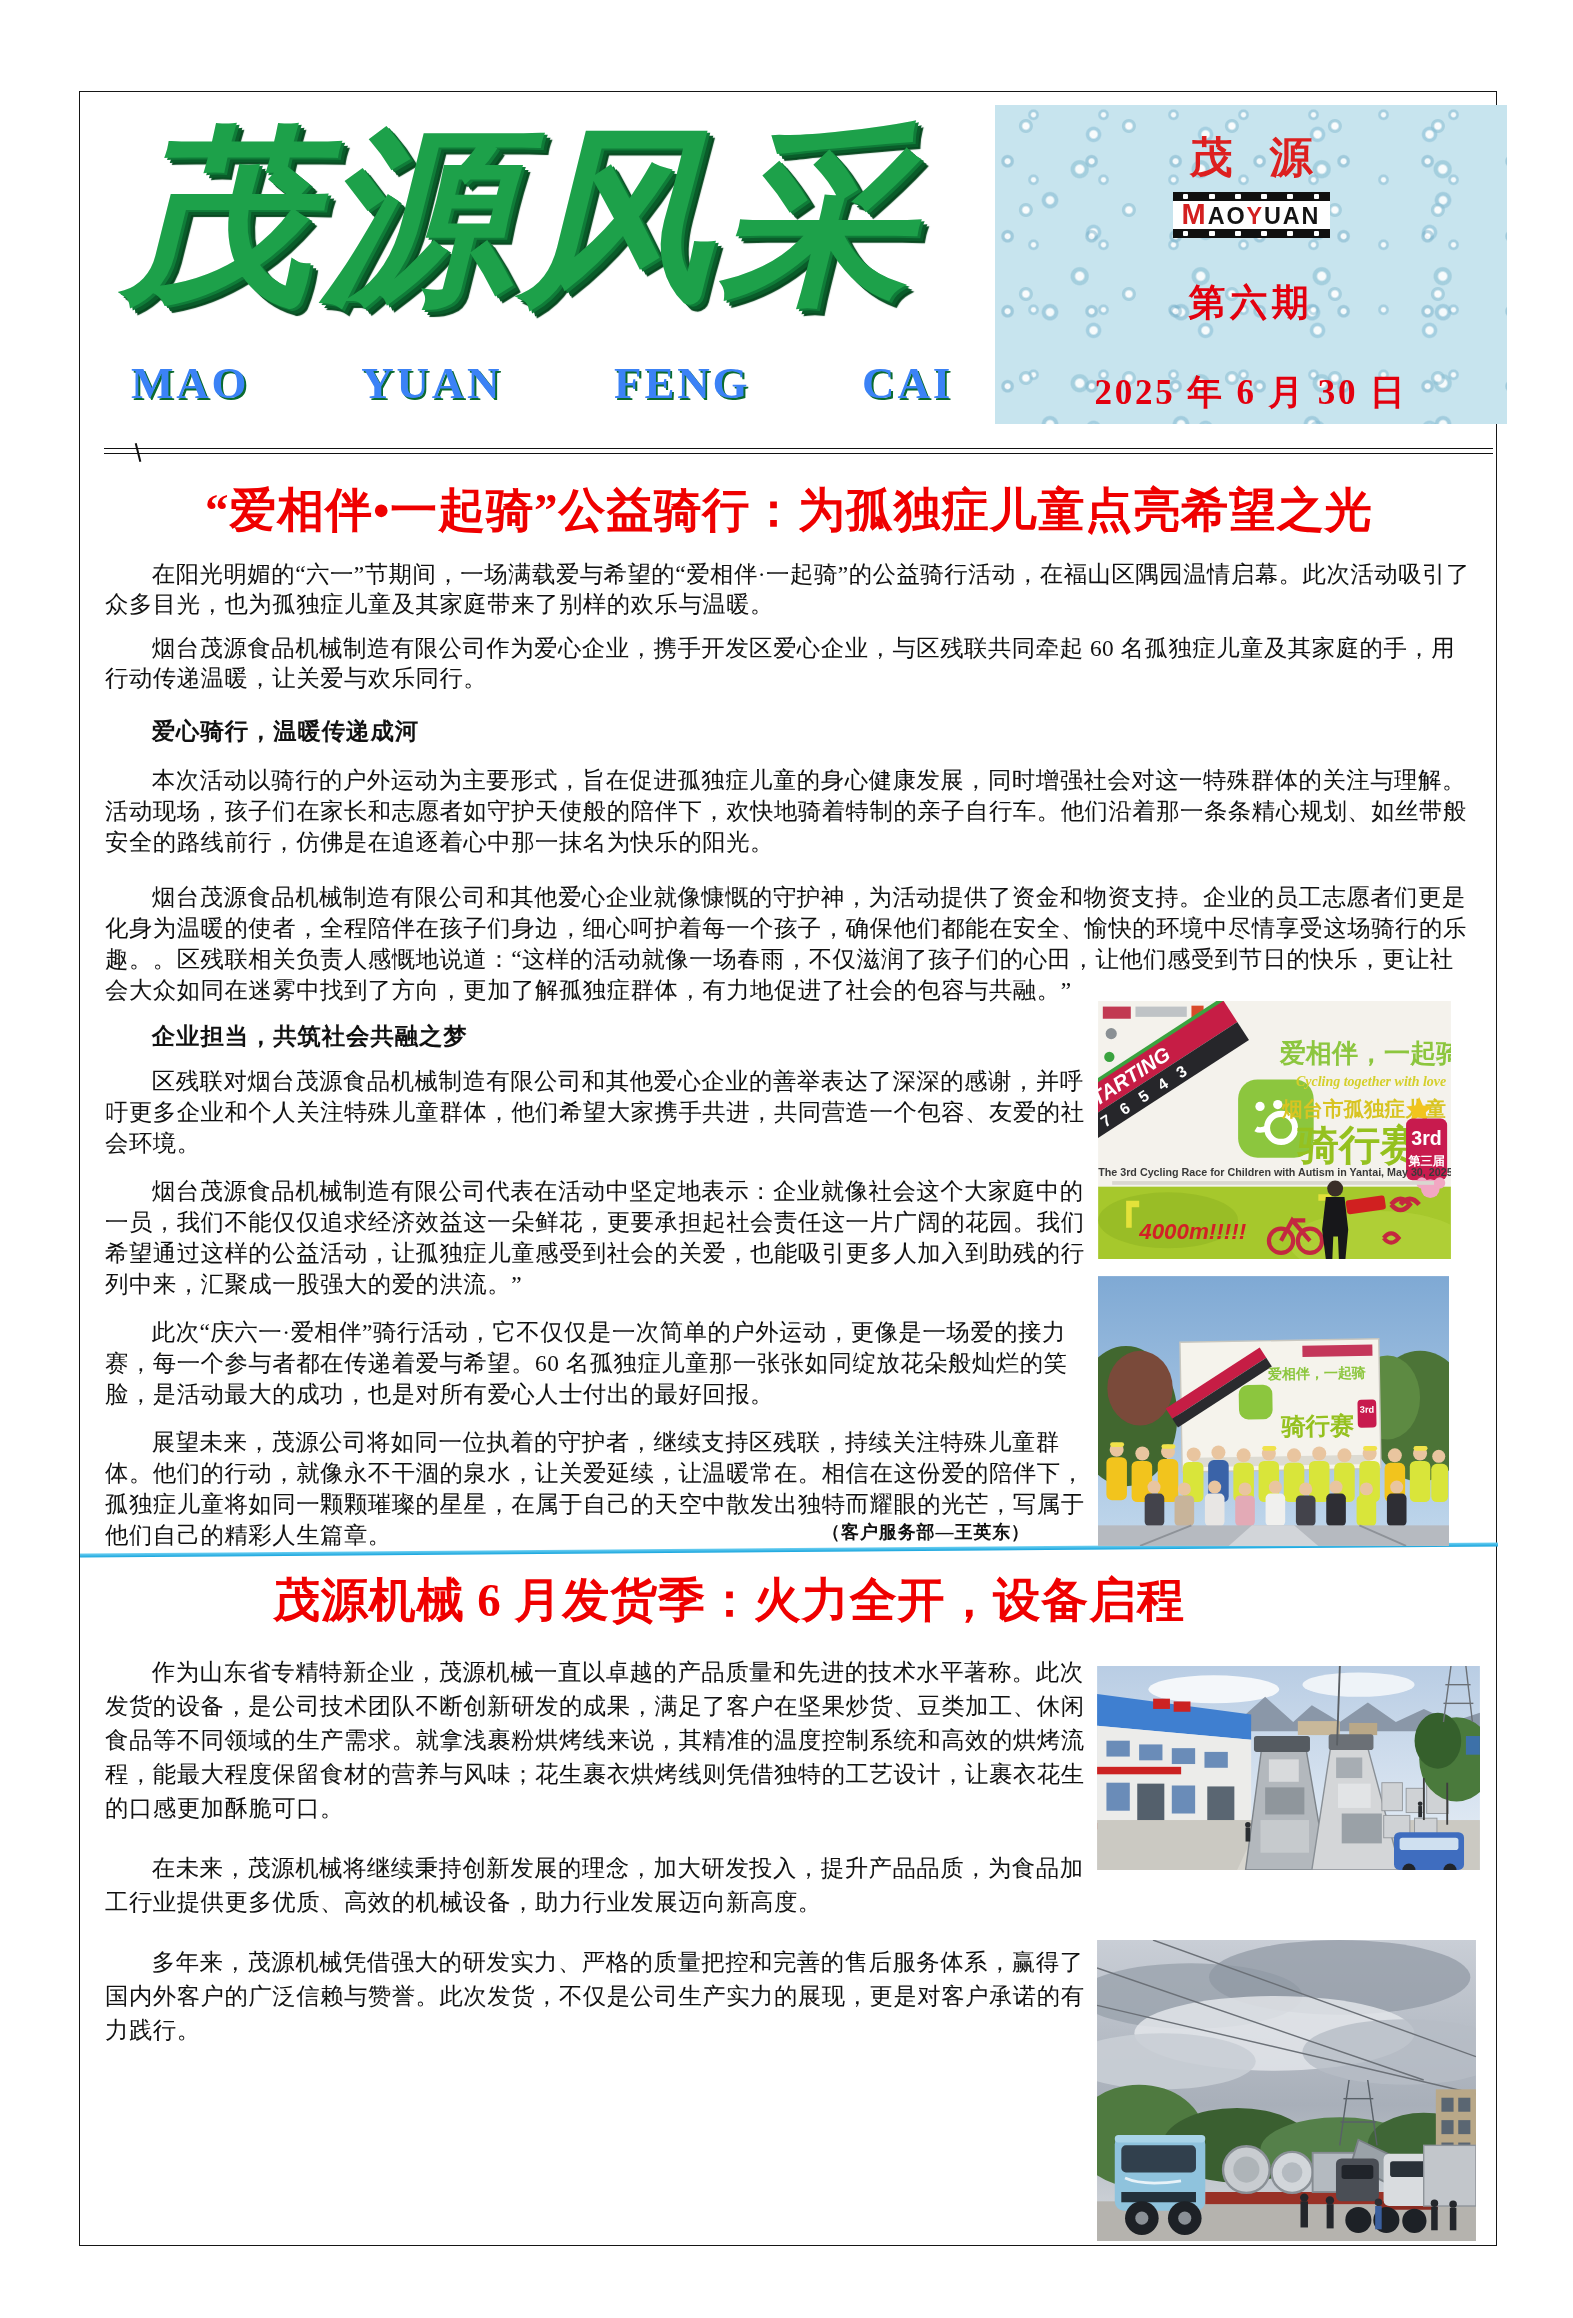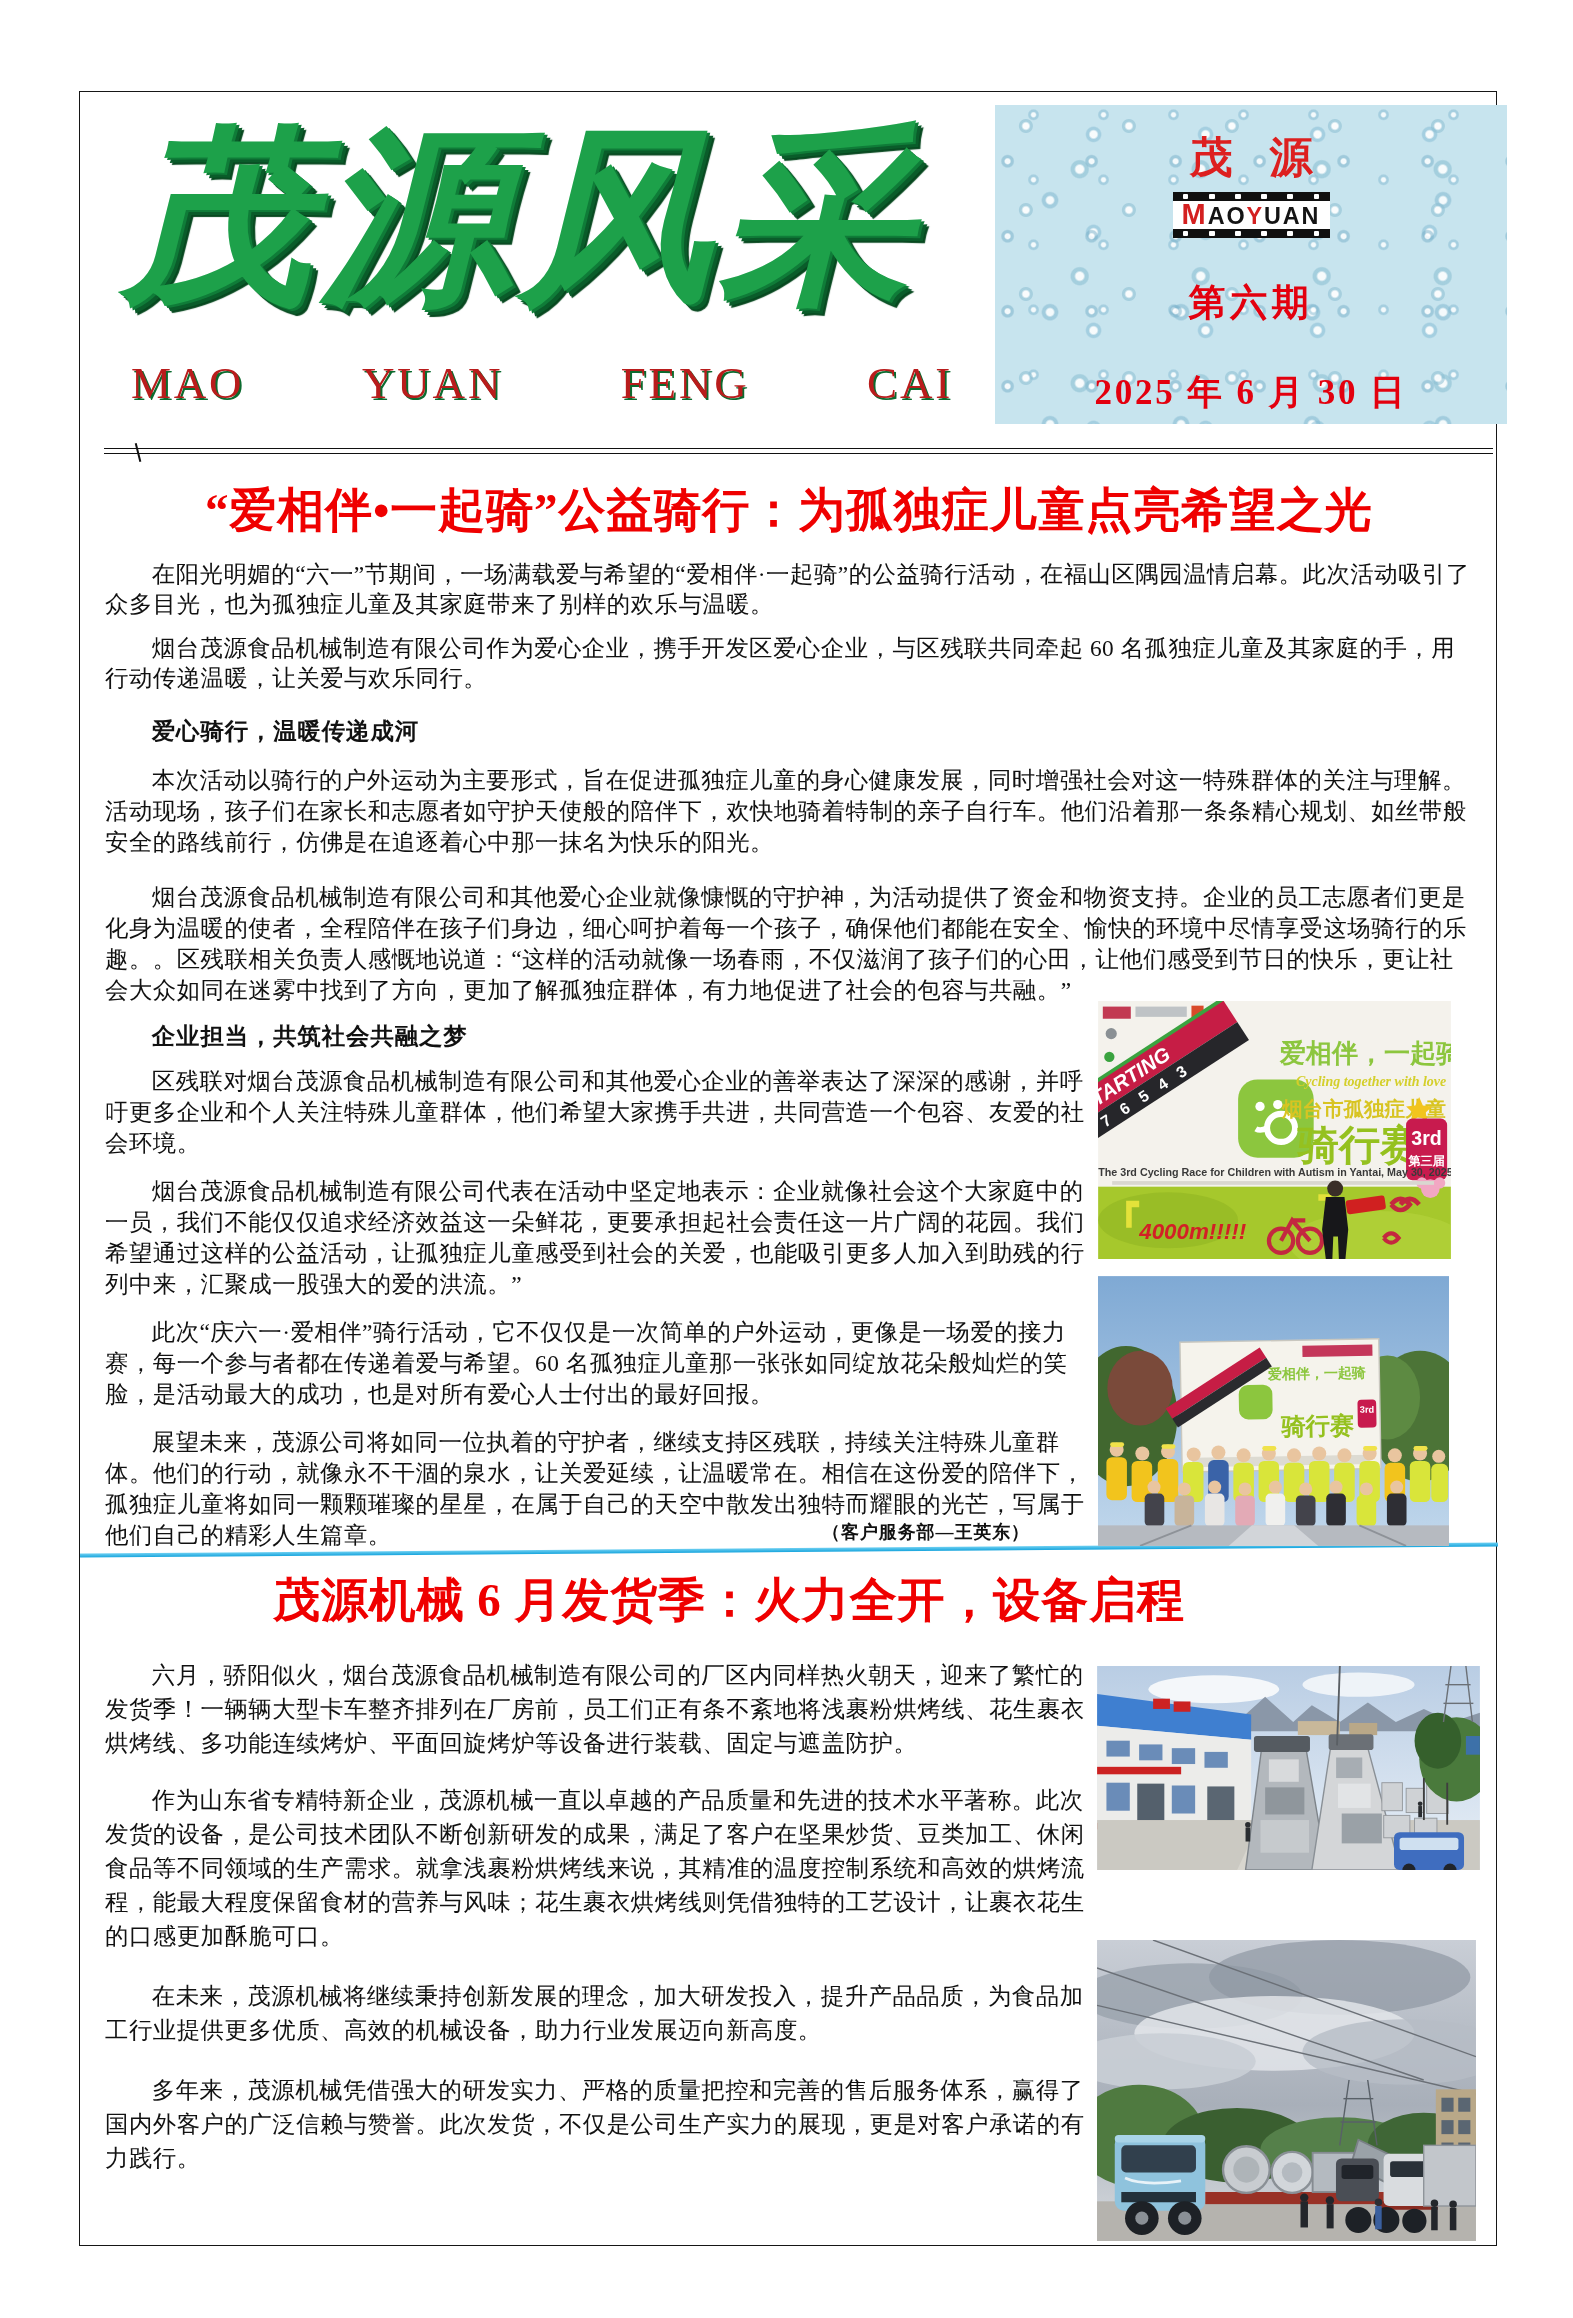--- a/index.html
+++ b/index.html
@@ -8,21 +8,21 @@
   .page{position:absolute;left:79px;top:91px;width:1418px;height:2155px;
         border:1.9px solid #161616;box-sizing:border-box;background:#fff;}
 
   
   .masthead{position:relative;height:361px;}
   .mast-title{position:absolute;left:41px;top:22px;width:892px;
       font-size:191px;line-height:1.1;font-weight:bold;font-style:italic;
       color:#1da14a;letter-spacing:8.4px;white-space:nowrap;
       text-shadow:2.8px 2.3px 0 #0f7c38,5.6px 4.7px 0 #0a5c2a,7.5px 6.5px 0.9px #07481f;}
   .mast-sub{position:absolute;left:51px;top:265px;width:822px;display:flex;
-      justify-content:space-between;font-size:45px;font-weight:normal;color:#b91c1c;
+      justify-content:space-between;font-size:45px;font-weight:bold;color:#3b82f6;
       text-shadow:1.9px 1.9px 0 #0b6b2f;letter-spacing:2.8px;}
   .issue-box{position:absolute;left:895px;top:13px;width:512px;height:319px;
       background-color:#c7e4ee;
       background-image:
         radial-gradient(circle at 30% 25%, rgba(255,255,255,.9) 0 2.8px, rgba(140,190,210,.55) 4.7px 6.5px, transparent 7.5px),
         radial-gradient(circle at 70% 60%, rgba(255,255,255,.85) 0 3.7px, rgba(130,185,205,.5) 5.6px 8.4px, transparent 9.8px),
         radial-gradient(circle at 15% 75%, rgba(255,255,255,.8) 0 2.3px, rgba(120,175,200,.5) 3.7px 5.6px, transparent 7px),
         radial-gradient(circle at 55% 15%, rgba(255,255,255,.8) 0 1.9px, rgba(125,180,205,.45) 3.3px 4.7px, transparent 6px),
         radial-gradient(circle at 88% 30%, rgba(255,255,255,.85) 0 3.3px, rgba(130,185,210,.5) 5.1px 7px, transparent 8.4px),
         radial-gradient(circle at 42% 85%, rgba(255,255,255,.8) 0 3.3px, rgba(125,180,205,.5) 5.1px 7.5px, transparent 9px);
@@ -126,21 +126,20 @@
     <div class="subhead mt30">企业担当，共筑社会共融之梦</div>
     <p class="t-body narrow mt30">区残联对烟台茂源食品机械制造有限公司和其他爱心企业的善举表达了深深的感谢，并呼吁更多企业和个人关注特殊儿童群体，他们希望大家携手共进，共同营造一个包容、友爱的社会环境。</p>
     <p class="t-body narrow mt36">烟台茂源食品机械制造有限公司代表在活动中坚定地表示：企业就像社会这个大家庭中的一员，我们不能仅仅追求经济效益这一朵鲜花，更要承担起社会责任这一片广阔的花园。我们希望通过这样的公益活动，让孤独症儿童感受到社会的关爱，也能吸引更多人加入到助残的行列中来，汇聚成一股强大的爱的洪流。”</p>
     <p class="t-body narrow mt36">此次“庆六一·爱相伴”骑行活动，它不仅仅是一次简单的户外运动，更像是一场爱的接力赛，每一个参与者都在传递着爱与希望。60 名孤独症儿童那一张张如同绽放花朵般灿烂的笑脸，是活动最大的成功，也是对所有爱心人士付出的最好回报。</p>
     <p class="t-body narrow mt36">展望未来，茂源公司将如同一位执着的守护者，继续支持区残联，持续关注特殊儿童群体。他们的行动，就像永不干涸的泉水，让关爱延续，让温暖常在。相信在这份爱的陪伴下，孤独症儿童将如同一颗颗璀璨的星星，在属于自己的天空中散发出独特而耀眼的光芒，写属于他们自己的精彩人生篇章。</p>
     <div class="attribution attr1">（客户服务部—王英东）</div>
 
     <div class="cyan-line"></div>
 
     <div class="headline headline2">茂源机械 6 月发货季：火力全开，设备启程</div>
-    <p class="t-body2 narrow mt56">六月，骄阳似火，烟台茂源食品机械制造有限公司的厂区内同样热火朝天，迎来了繁忙的发货季！一辆辆大型卡车整齐排列在厂房前，员工们正有条不紊地将浅裹粉烘烤线、花生裹衣烘烤线、多功能连续烤炉、平面回旋烤炉等设备进行装载、固定与遮盖防护。</p>
     <p class="t-body2 narrow mt50">作为山东省专精特新企业，茂源机械一直以卓越的产品质量和先进的技术水平著称。此次发货的设备，是公司技术团队不断创新研发的成果，满足了客户在坚果炒货、豆类加工、休闲食品等不同领域的生产需求。就拿浅裹粉烘烤线来说，其精准的温度控制系统和高效的烘烤流程，能最大程度保留食材的营养与风味；花生裹衣烘烤线则凭借独特的工艺设计，让裹衣花生的口感更加酥脆可口。</p>
     <p class="t-body2 narrow mt56">在未来，茂源机械将继续秉持创新发展的理念，加大研发投入，提升产品品质，为食品加工行业提供更多优质、高效的机械设备，助力行业发展迈向新高度。</p>
     <p class="t-body2 narrow mt56">多年来，茂源机械凭借强大的研发实力、严格的质量把控和完善的售后服务体系，赢得了国内外客户的广泛信赖与赞誉。此次发货，不仅是公司生产实力的展现，更是对客户承诺的有力践行。</p>
   </div>
 
   <div class="photo" id="photo1">
     <svg width="353" height="258" viewBox="0 0 756 553">
       <rect x="0" y="0" width="756" height="400" fill="#f4f2ec"></rect>
       <rect x="0" y="398" width="756" height="155" fill="#a6c82c"></rect>
       <ellipse cx="150" cy="470" rx="150" ry="60" fill="#94b823" opacity=".7"></ellipse>

